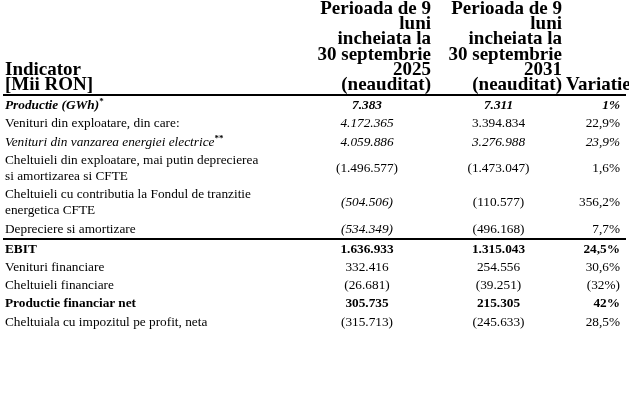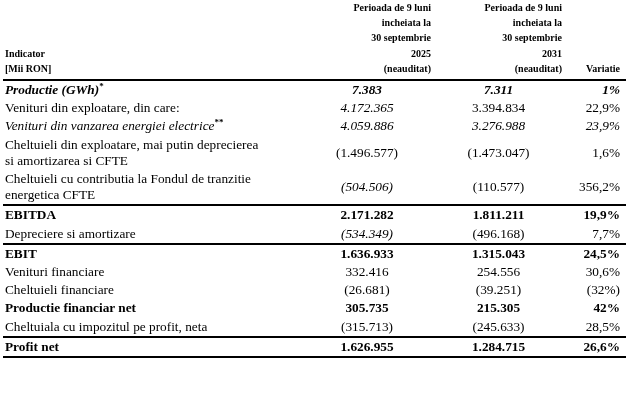--- a/index.html
+++ b/index.html
@@ -31,21 +31,21 @@
   col.c-ind  { width: 300px; }
   col.c-y1   { width: 132px; }
   col.c-y2   { width: 131px; }
   col.c-var  { width: 60px; }
 
   thead th {
     vertical-align: bottom;
     font-weight: bold;
     padding: 0 0 3px 0;
     line-height: 15.2px;
-    font-size: 10px;
+    font-size: 19px;
   }
   th.h-ind {
     text-align: left;
     padding-left: 2px;
   }
   th.h-num, th.h-var {
     text-align: right;
     padding-right: 4px;
   }
   th.h-var { padding-right: 6px; }
@@ -164,26 +164,20 @@
       <tr>
         <td class="ind twoline">
           <div>Cheltuieli cu contributia la Fondul de tranzitie</div>
           <div>energetica CFTE</div>
         </td>
         <td class="num i">(504.506)</td>
         <td class="num">(110.577)</td>
         <td class="var">356,2%</td>
       </tr>
 
-      <tr class="rule-top bold">
-        <td class="ind">EBITDA</td>
-        <td class="num">2.171.282</td>
-        <td class="num">1.811.211</td>
-        <td class="var">19,9%</td>
-      </tr>
 
       <tr>
         <td class="ind">Depreciere si amortizare</td>
         <td class="num i">(534.349)</td>
         <td class="num">(496.168)</td>
         <td class="var">7,7%</td>
       </tr>
 
       <tr class="rule-top bold">
         <td class="ind">EBIT</td>
@@ -213,23 +207,17 @@
         <td class="var">42%</td>
       </tr>
 
       <tr>
         <td class="ind">Cheltuiala cu impozitul pe profit, neta</td>
         <td class="num">(315.713)</td>
         <td class="num">(245.633)</td>
         <td class="var">28,5%</td>
       </tr>
 
-      <tr class="rule-top rule-bottom bold">
-        <td class="ind">Profit net</td>
-        <td class="num">1.626.955</td>
-        <td class="num">1.284.715</td>
-        <td class="var">26,6%</td>
-      </tr>
 
     </tbody>
   </table>
 
 </div>
 
 </body></html>

